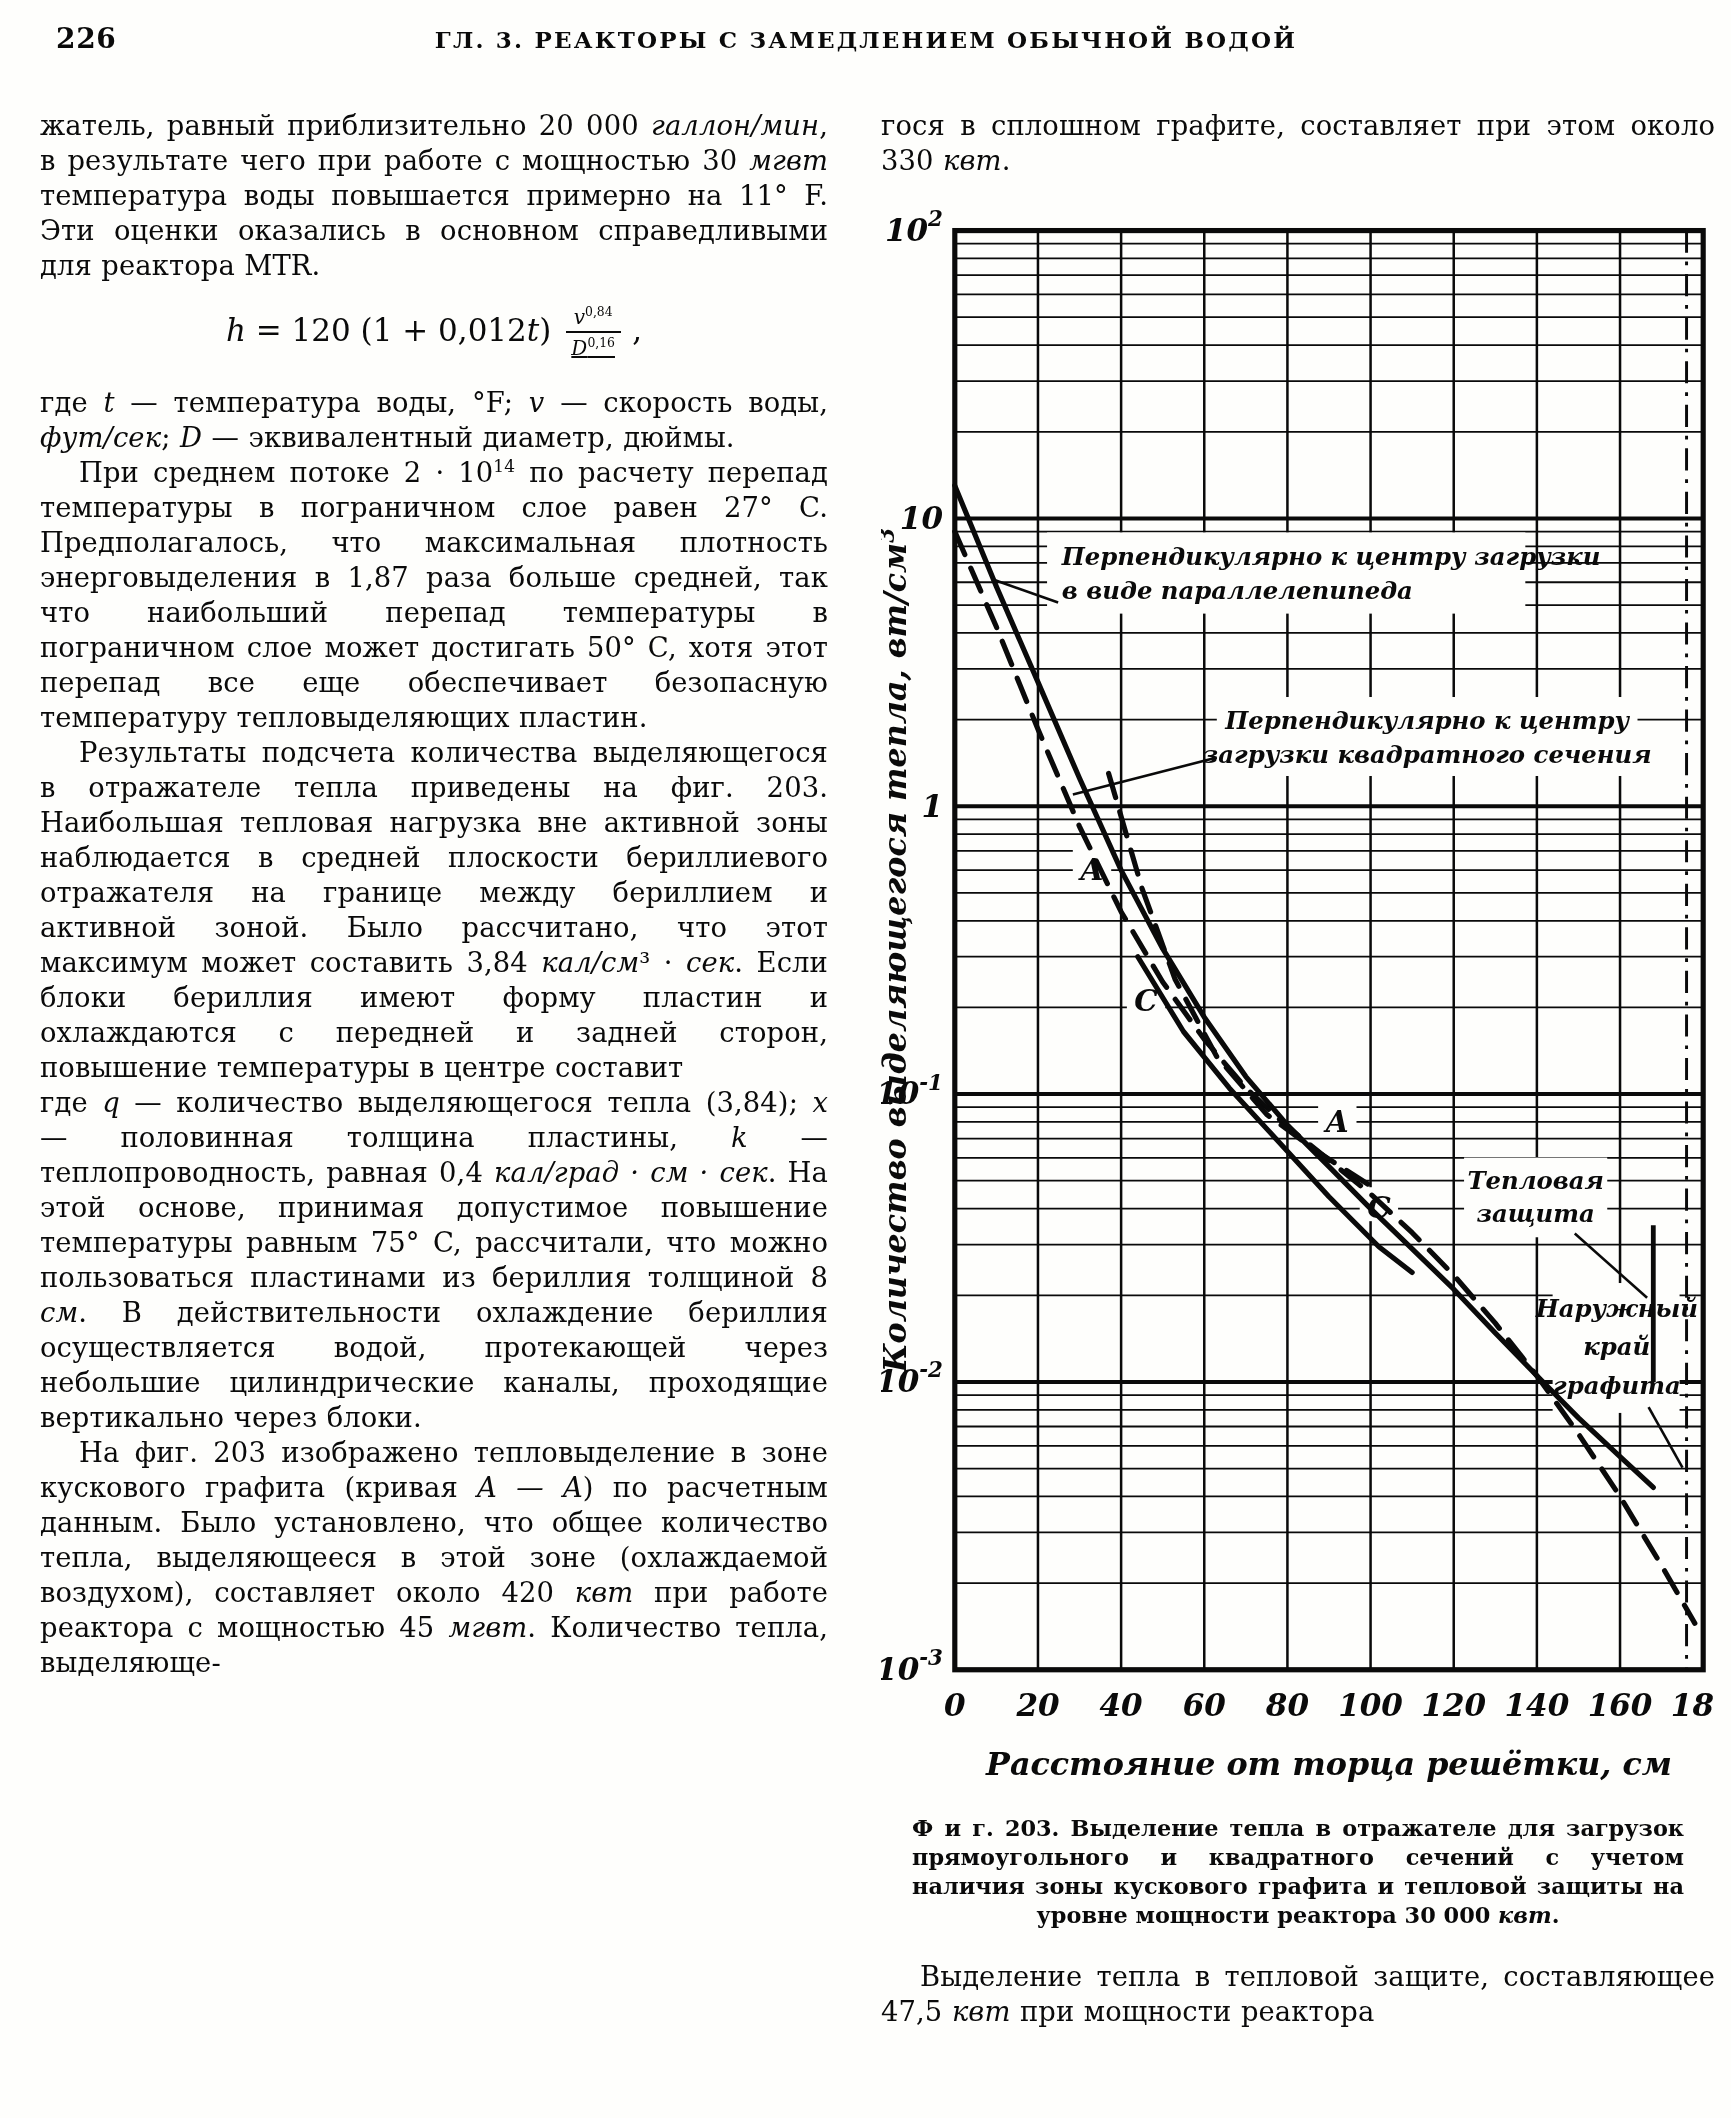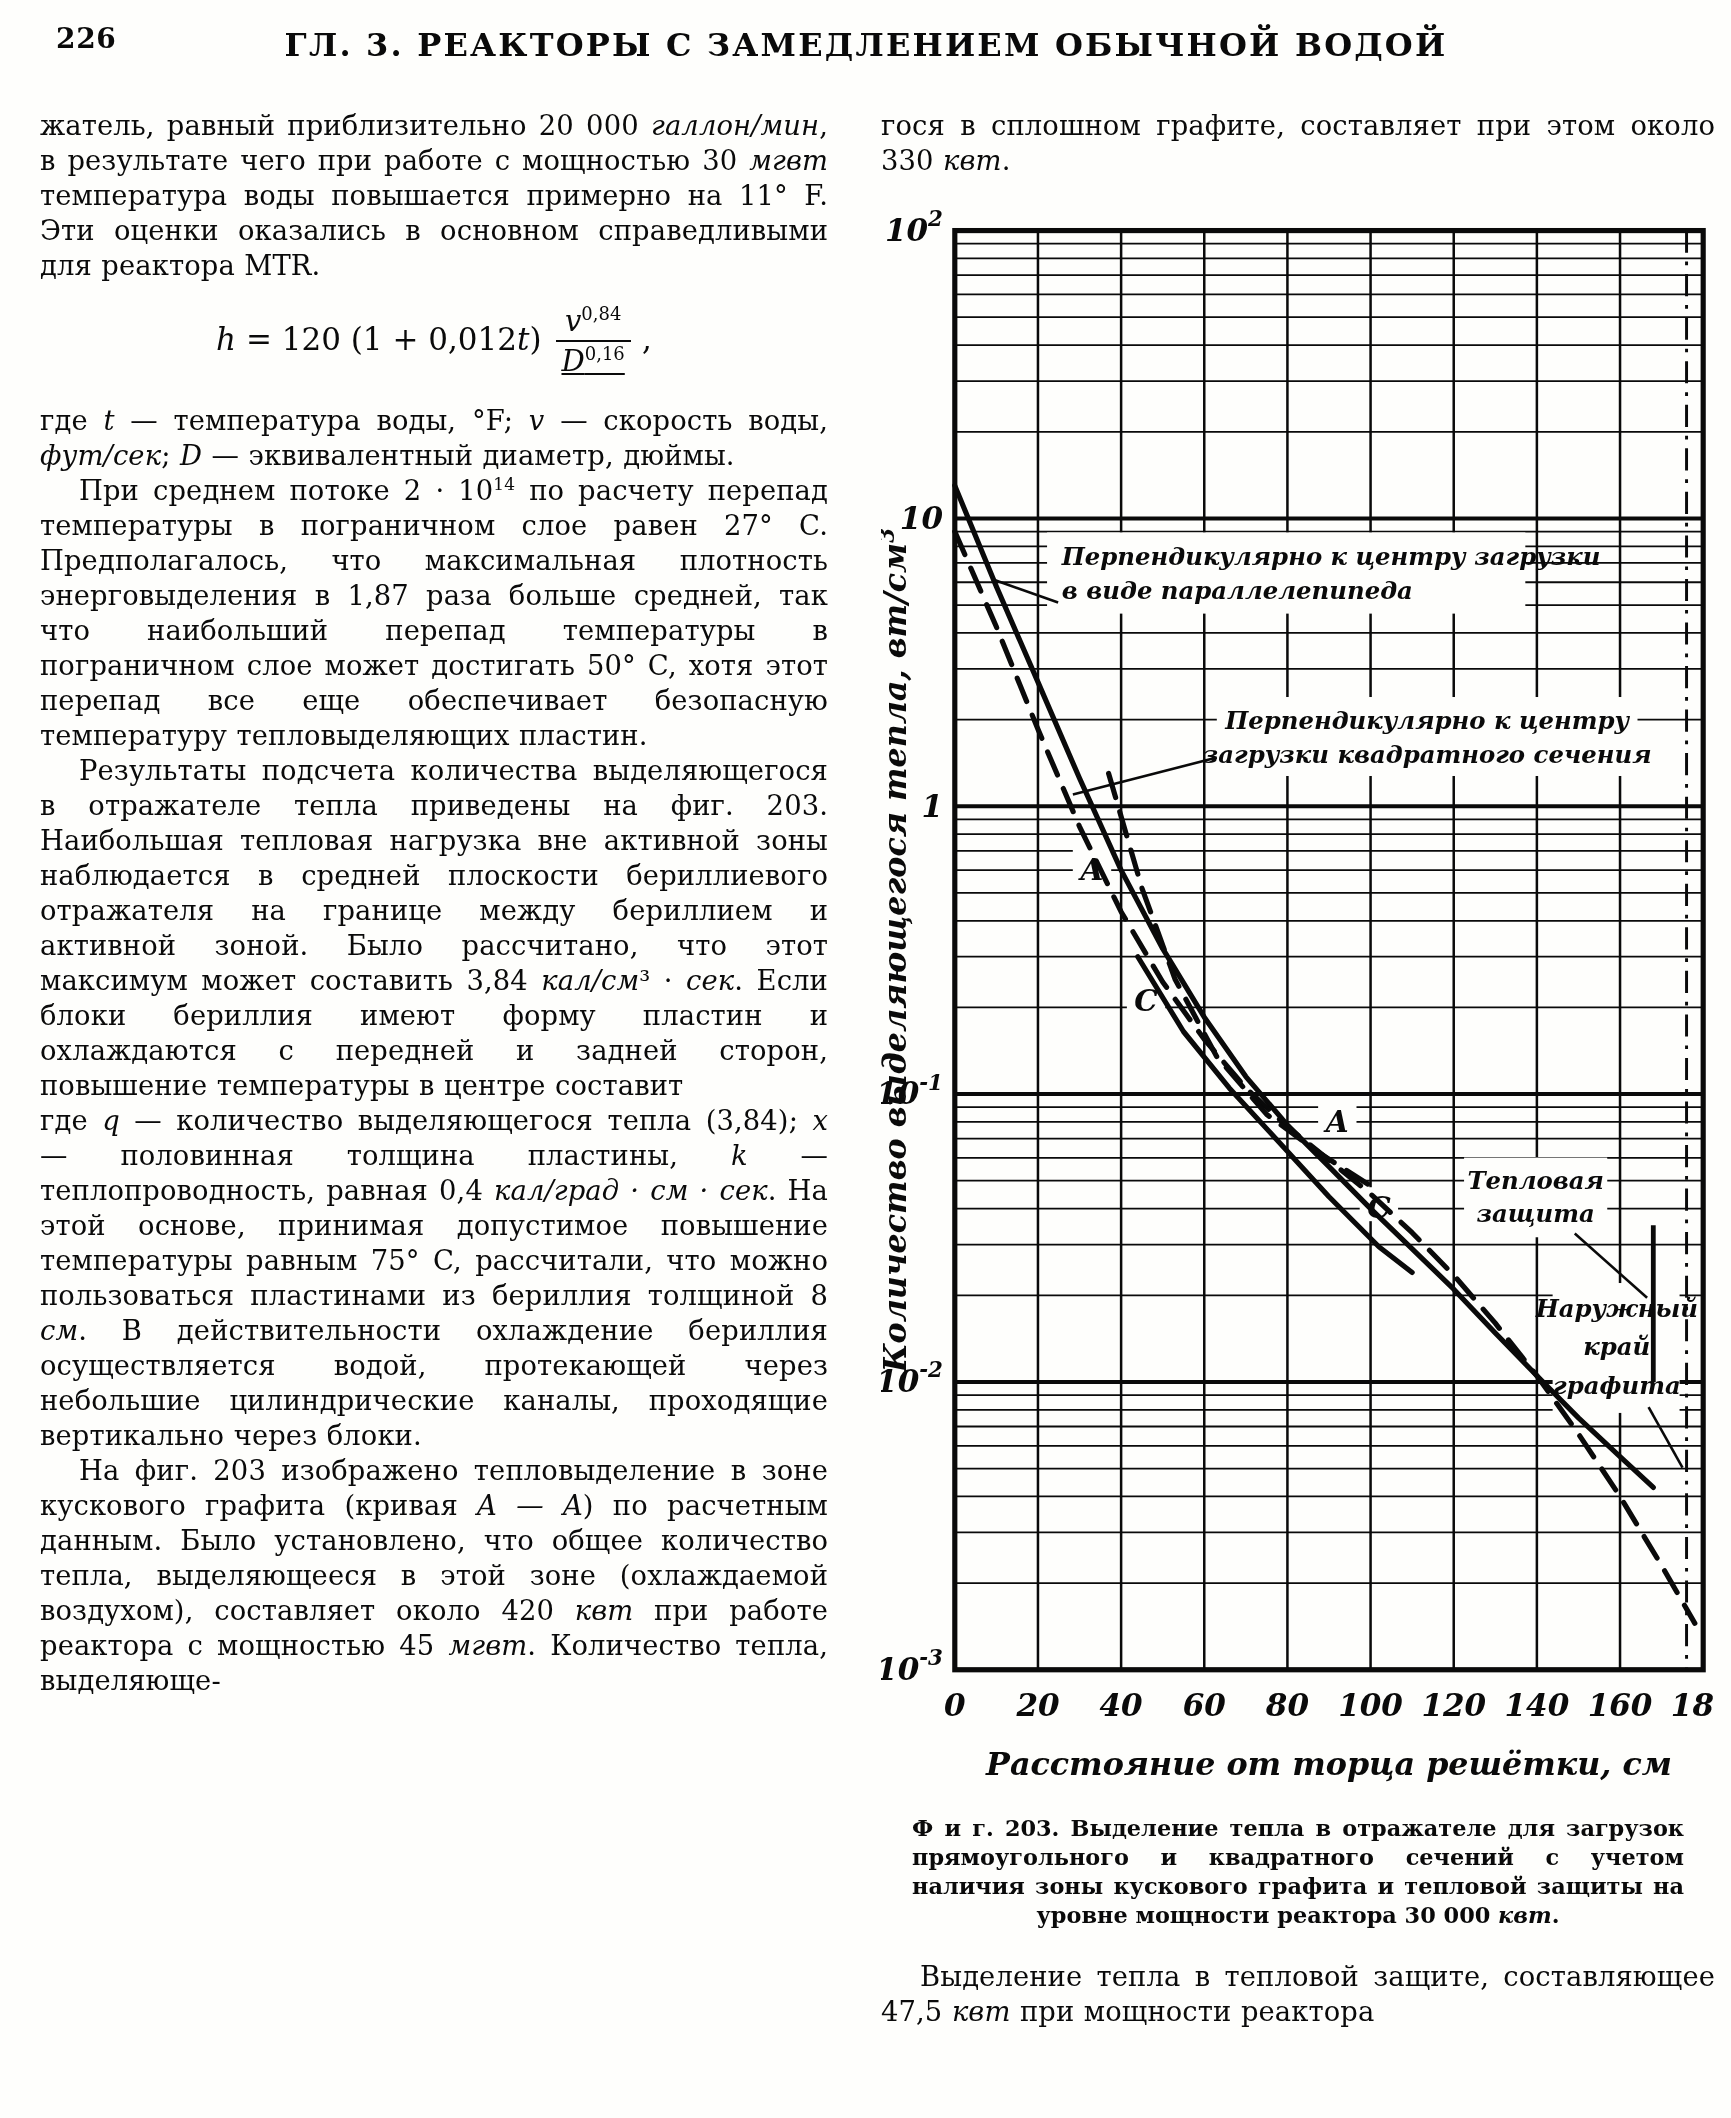--- a/index.html
+++ b/index.html
@@ -4,35 +4,35 @@
 <style>
   html,body{margin:0;padding:0;background:#777;}
   .page{
     position:relative; width:1732px; height:2119px; background:#fefefc; color:#0a0a0a;
     font-family:"DejaVu Serif","Liberation Serif",serif; overflow:hidden; margin:0 auto;
   }
   .page-header{position:relative; padding:21.6px 58px 0 56px; height:51px;}
   .page-number{font-size:28px; font-weight:bold; letter-spacing:0.7px;}
   .chapter-title{
     position:absolute; left:50%; top:26px; transform:translateX(-50%);
-    font-size:32px; font-weight:bold; letter-spacing:2.2px; white-space:nowrap;
+    font-size:23px; font-weight:bold; letter-spacing:2.2px; white-space:nowrap;
   }
   .columns{display:flex; gap:53px; padding:0 26px 0 40px; margin-top:35px;}
   .col-left{width:788px; flex:none;}
   .col-right{width:834px; flex:none;}
   .body-text{
     margin:0; font-size:27.4px; line-height:35px; text-align:justify;
     letter-spacing:0.1px; word-spacing:0.7px;
   }
   .indent{text-indent:39px;}
   .outro{margin-top:29px;}
   .body-text i, .formula i{font-family:"DejaVu Serif","Liberation Serif",serif;}
   sup{font-size:62%; line-height:0;}
   .formula{margin:24.5px 0 27.4px; text-align:center; font-size:31px; line-height:1;}
-  .frac{display:inline-block; vertical-align:middle; text-align:center; font-size:29px; margin:0 4.3px;}
+  .frac{display:inline-block; vertical-align:middle; text-align:center; font-size:20px; margin:0 4.3px;}
   .frac .num{display:block; border-bottom:2.2px solid #0a0a0a; padding:0 5.8px 4.3px;}
   .frac .den{display:block; padding:4.3px 5.8px 0;text-decoration:underline;}
   .comma{margin-left:7.2px;}
   .figure{margin:26px 0 0 0;}
   .chart{display:block; width:834px; height:auto;}
   .caption{
     width:772px; margin:16px auto 12px; font-size:22.4px; line-height:29px;
     text-align:justify; text-align-last:center;font-weight:bold;
   }
   

